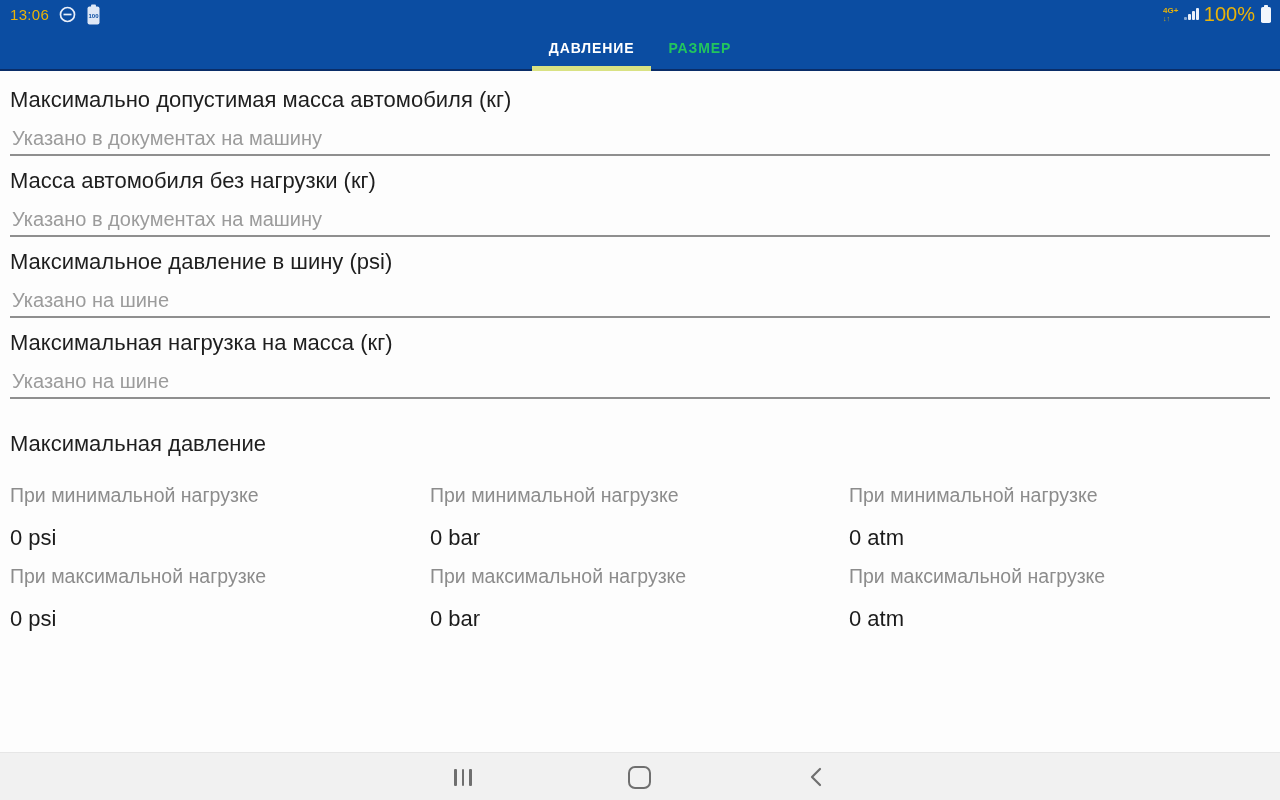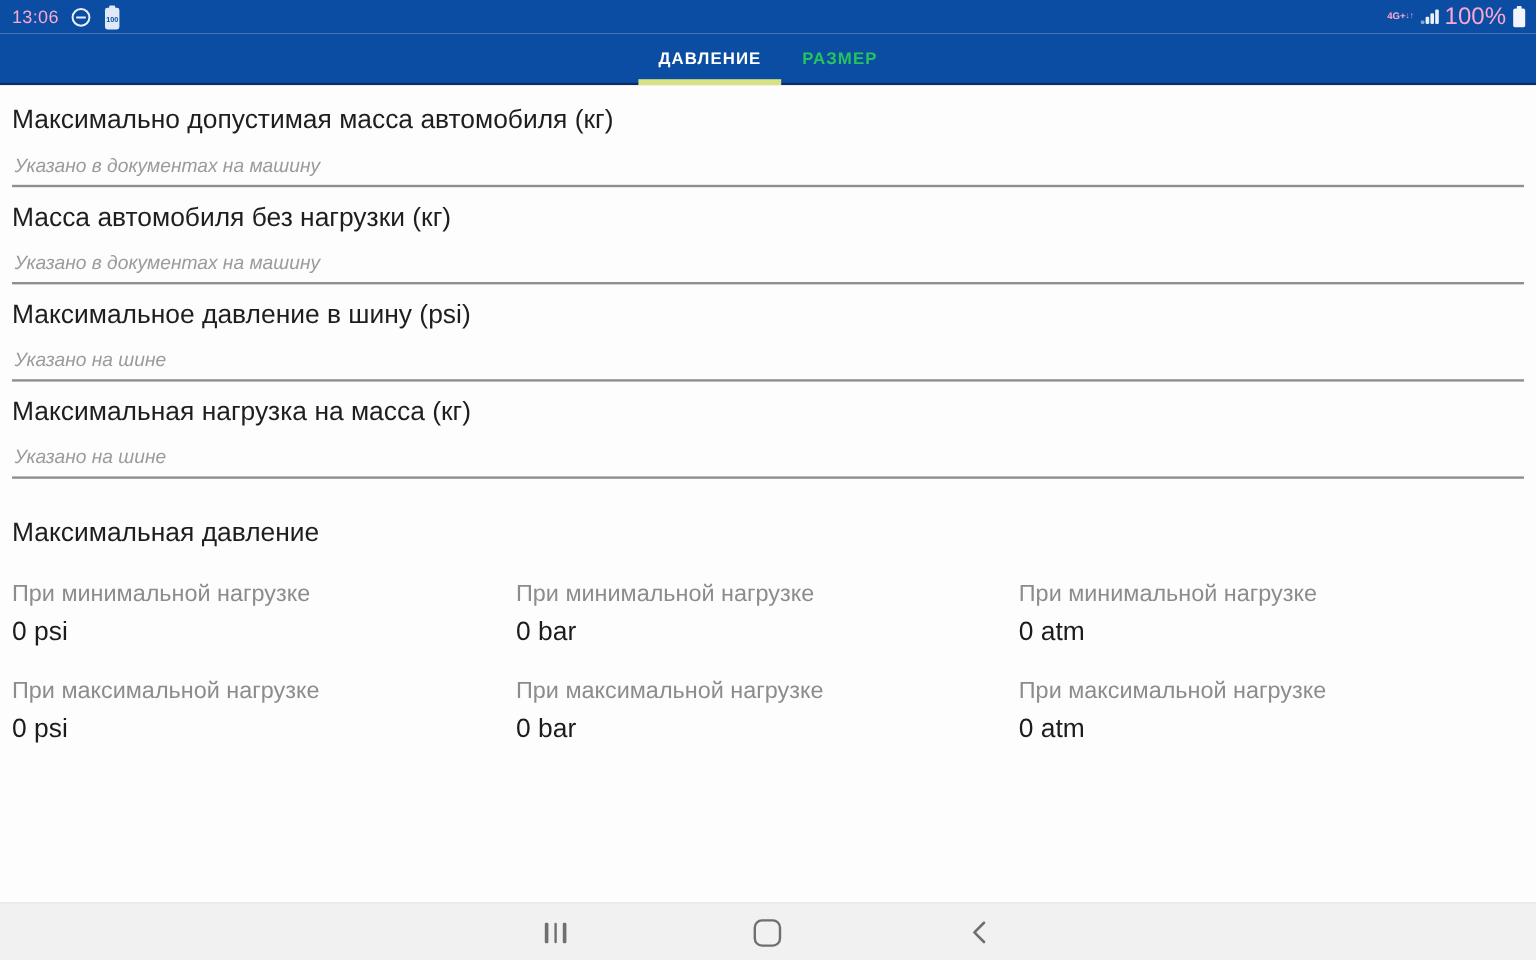--- a/index.html
+++ b/index.html
@@ -8,28 +8,28 @@
     font-family:"Liberation Sans", sans-serif;
     background:#fdfdfd;
     position:relative;
     overflow:hidden;
   }
   .screen { position:absolute; inset:0; width:1280px; height:800px; }
 
   
   .status-bar {
     position:absolute; top:0; left:0; width:1280px; height:28px;
-    background:#0b4da2; color:#f9a8d4;
+    background:#0b4da2; color:#eab308;
     display:flex; align-items:center;
   }
   .sb-left { position:absolute; left:10px; top:0; height:28px; display:flex; align-items:center; gap:10px; }
   .sb-time { font-size:15px; letter-spacing:0.3px; }
   .sb-right { position:absolute; right:8px; top:0; height:28px; display:flex; align-items:center; gap:5px; }
   .sb-pct { font-size:20px; }
-  .net-wrap { display:flex; flex-direction:row; line-height:1; margin-right:1px; }
+  .net-wrap { display:flex; flex-direction:column; line-height:1; margin-right:1px; }
   .net-label { font-size:8px; font-weight:bold; letter-spacing:0; }
   .net-arrows { font-size:7px; letter-spacing:0; opacity:.9; }
   .sig-bars { display:flex; align-items:flex-end; gap:1.5px; height:12px; }
   .sig-bars i { display:block; width:2.5px; background:#eaf0fa; border-radius:1px; }
   .sig-b1{height:3px; opacity:.55;} .sig-b2{height:6px;} .sig-b3{height:9px;} .sig-b4{height:12px;}
 
   
   .app-bar {
     position:absolute; top:28px; left:0; width:1280px; height:43px;
     background:#0b4da2; border-bottom:2px solid #0a2d68;
@@ -48,29 +48,29 @@
 
   
   .content { position:absolute; top:71px; left:0; width:1280px; bottom:48px; background:#fdfdfd; }
   .field-group { position:absolute; left:10px; right:10px; }
   .field-label { font-size:22px; color:#1e1e1e; line-height:26px; }
   .field-input {
     display:block; width:100%; margin-top:13px;
     border:none; outline:none; background:transparent;
     border-bottom:2px solid #8f8f8f;
     font-family:"Liberation Sans", sans-serif;
-    font-size:16px; color:#15803d; height:30px; padding:0 0 3px 2px;font-style:italic;
+    font-size:20px; color:#15803d; height:30px; padding:0 0 3px 2px;
   }
   .field-input::placeholder { color:#9b9b9b; opacity:1; }
 
   
   .section-heading { position:absolute; left:10px; top:360px; font-size:22px; color:#1e1e1e; }
   .rec-cell { position:absolute; width:410px; }
   .rec-label { font-size:19.5px; color:#8c8c8c; line-height:24px; }
-  .rec-value { font-size:22px; color:#1c1c1c; margin-top:6px; }
+  .rec-value { font-size:22px; color:#1c1c1c; margin-top:18px; }
 
   
   .nav-bar {
     position:absolute; left:0; bottom:0; width:1280px; height:48px;
     background:#f1f1f1; border-top:1px solid #e6e6e6;
   }
   .nav-btn { position:absolute; top:0; height:48px; width:56px; display:flex; align-items:center; justify-content:center; cursor:pointer; }
   .nav-recents { left:435px; }
   .nav-home { left:611px; }
   .nav-back { left:788px; }

